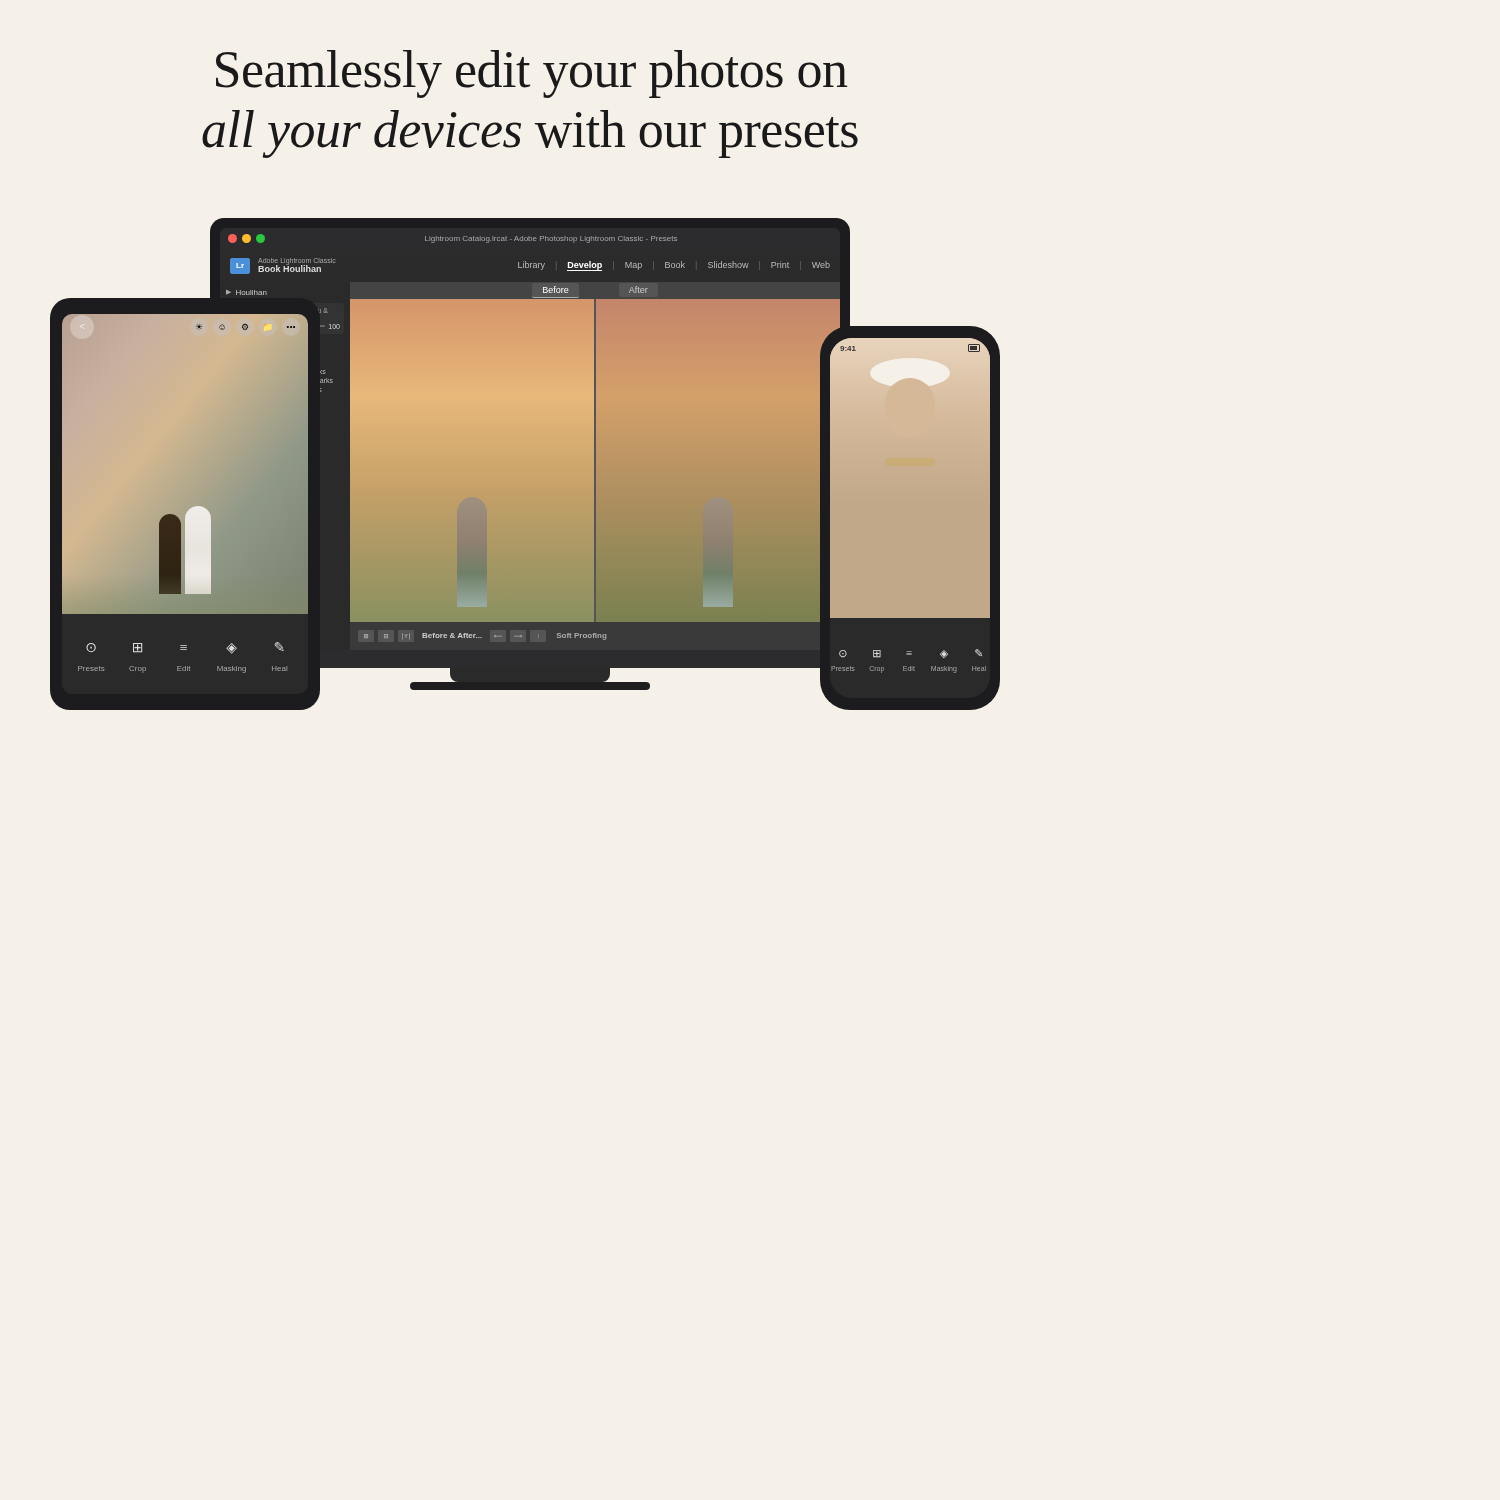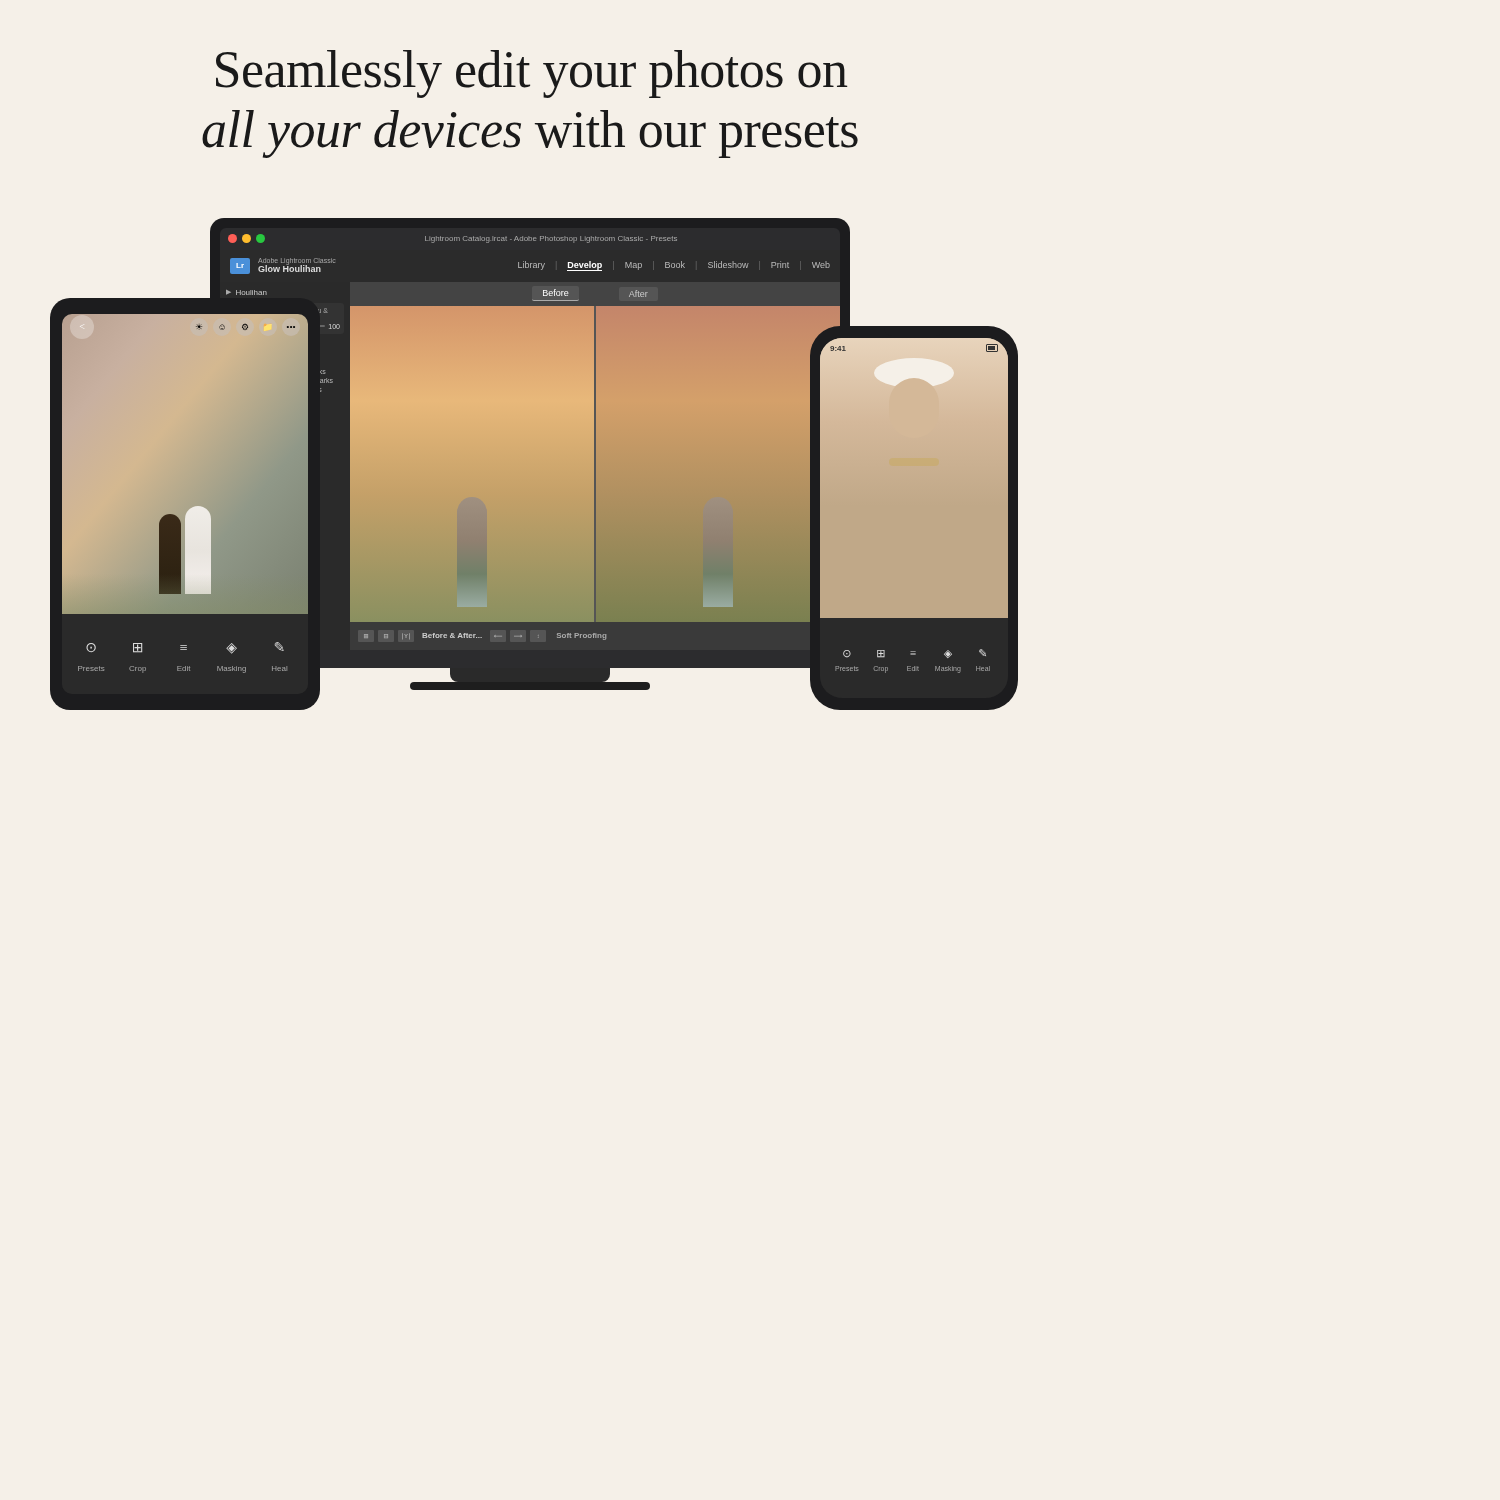--- a/index.html
+++ b/index.html
@@ -250,21 +250,21 @@
     .lr-content {
       flex: 1;
       background: #555;
       display: flex;
       flex-direction: column;
     }
 
     .lr-before-after {
       display: flex;
       gap: 0;
-      height: 24px;
+      height: 17px;
       background: #444;
       align-items: center;
       justify-content: center;
       gap: 40px;
     }
 
     .lr-ba-btn {
       font-family: Arial;
       font-size: 9px;
       color: #ccc;
@@ -441,23 +441,23 @@
 
     .tablet-tool-label {
       font-family: Arial;
       font-size: 8px;
       color: #aaa;
     }
 
     
     .phone-container {
       position: absolute;
-      right: 42px;
+      right: 60px;
       bottom: 40px;
-      width: 208px;
+      width: 180px;
       z-index: 3;
     }
 
     .phone-frame {
       background: #1c1c1e;
       border-radius: 30px;
       padding: 12px 10px;
       width: 100%;
       position: relative;
     }
@@ -590,21 +590,21 @@
         <div class="traffic-light tl-yellow"></div>
         <div class="traffic-light tl-green"></div>
         <span class="laptop-title-text">Lightroom Catalog.lrcat - Adobe Photoshop Lightroom Classic - Presets</span>
       </div>
       <div class="lightroom-ui">
 
         <div class="lr-topbar">
           <div class="lr-logo">Lr</div>
           <div class="lr-user-info">
             <span class="lr-app-name">Adobe Lightroom Classic</span>
-            <span class="lr-username">Glow Houlihan</span>
+            <span class="lr-username">Book Houlihan</span>
           </div>
           <div class="lr-nav">
             <span class="lr-nav-item">Library</span>
             <span style="color:#666">|</span>
             <span class="lr-nav-item active">Develop</span>
             <span style="color:#666">|</span>
             <span class="lr-nav-item">Map</span>
             <span style="color:#666">|</span>
             <span class="lr-nav-item">Book</span>
             <span style="color:#666">|</span>

